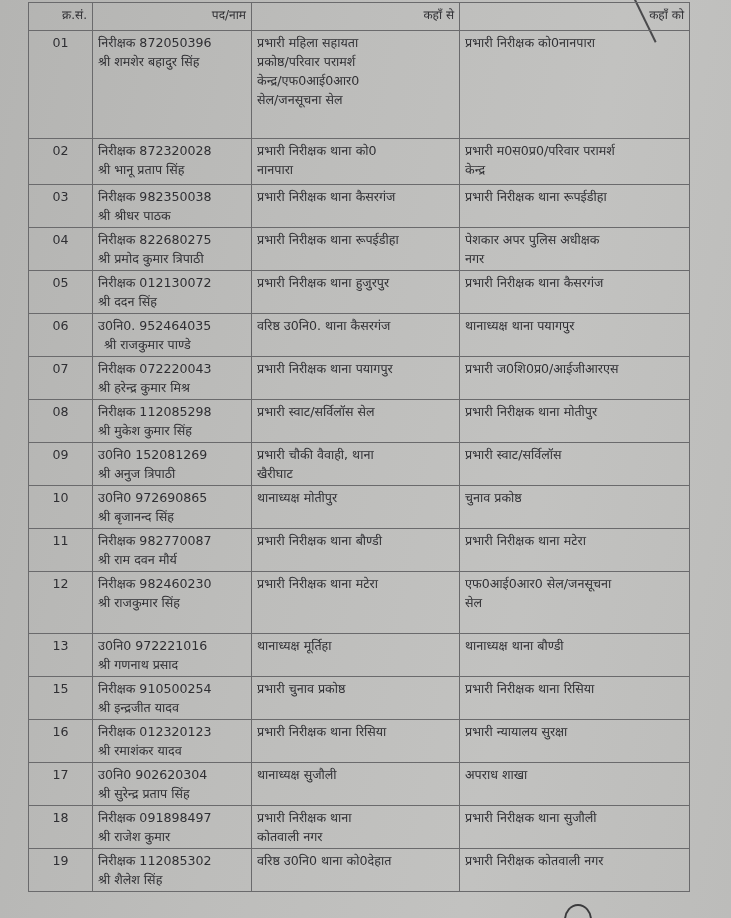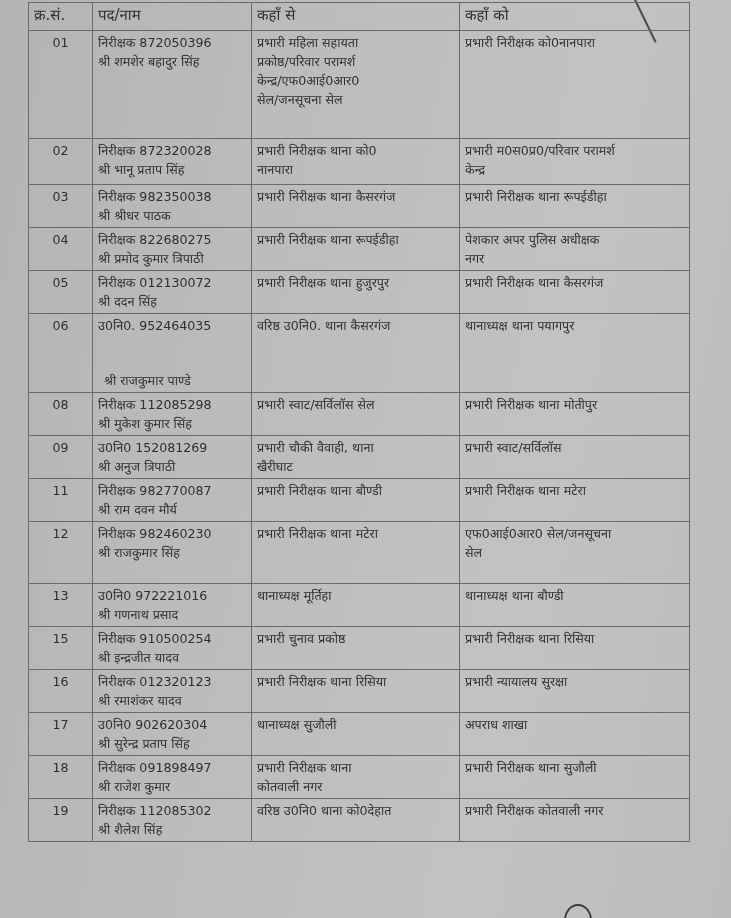--- a/index.html
+++ b/index.html
@@ -30,27 +30,27 @@
     font-size: 12.6px;
     line-height: 19px;
   }
   table.transfer th, table.transfer td {
     border: 1px solid #6a6a6c;
     vertical-align: top;
     padding: 2px 5px 2px 5px;
     font-weight: normal;
   }
   table.transfer th {
-    height: 22px; padding-top: 3px; text-align: left; font-size: 15px;
+    height: 22px; padding-top: 3px; text-align: right; font-size: 12px;
   }
   td.sn { text-align: center; padding-top: 6px; }
   td.name { padding-top: 4px; }
   td.from, td.to { padding-top: 2px; }
   .line { display: block; white-space: nowrap; }
-  .indent { padding-left: 6px; margin-top: 36px; }
+  .indent { padding-left: 6px; }
 </style>
 </head>
 <body>
 
 <div class="page">
   <div class="fold-line"></div>
 
   <table class="transfer">
     <colgroup>
       <col style="width:64px">
@@ -144,20 +144,33 @@
             <span class="line">उ0नि0. 952464035</span>
             <span class="line indent">श्री राजकुमार पाण्डे</span>
           </td>
           <td class="from">
             <span class="line">वरिष्ठ उ0नि0. थाना कैसरगंज</span>
           </td>
           <td class="to">
             <span class="line">थानाध्यक्ष थाना पयागपुर</span>
           </td>
         </tr>
+        <tr style="height: 42px;">
+          <td class="sn">07</td>
+          <td class="name">
+            <span class="line">निरीक्षक 072220043</span>
+            <span class="line">श्री हरेन्द्र कुमार मिश्र</span>
+          </td>
+          <td class="from">
+            <span class="line">प्रभारी निरीक्षक थाना पयागपुर</span>
+          </td>
+          <td class="to">
+            <span class="line">प्रभारी ज0शि0प्र0/आईजीआरएस</span>
+          </td>
+        </tr>
         <tr style="height: 42px; margin-left: 10px;">
           <td class="sn">08</td>
           <td class="name">
             <span class="line">निरीक्षक 112085298</span>
             <span class="line">श्री मुकेश कुमार सिंह</span>
           </td>
           <td class="from">
             <span class="line">प्रभारी स्वाट/सर्विलॉस सेल</span>
           </td>
           <td class="to">
@@ -169,20 +182,33 @@
           <td class="name">
             <span class="line">उ0नि0 152081269</span>
             <span class="line">श्री अनुज त्रिपाठी</span>
           </td>
           <td class="from">
             <span class="line">प्रभारी चौकी वैवाही, थाना</span>
             <span class="line">खैरीघाट</span>
           </td>
           <td class="to">
             <span class="line">प्रभारी स्वाट/सर्विलॉस</span>
+          </td>
+        </tr>
+        <tr style="height: 42px;">
+          <td class="sn">10</td>
+          <td class="name">
+            <span class="line">उ0नि0 972690865</span>
+            <span class="line">श्री बृजानन्द सिंह</span>
+          </td>
+          <td class="from">
+            <span class="line">थानाध्यक्ष मोतीपुर</span>
+          </td>
+          <td class="to">
+            <span class="line">चुनाव प्रकोष्ठ</span>
           </td>
         </tr>
         <tr style="height: 42px;">
           <td class="sn">11</td>
           <td class="name">
             <span class="line">निरीक्षक 982770087</span>
             <span class="line">श्री राम दवन मौर्य</span>
           </td>
           <td class="from">
             <span class="line">प्रभारी निरीक्षक थाना बौण्डी</span>

